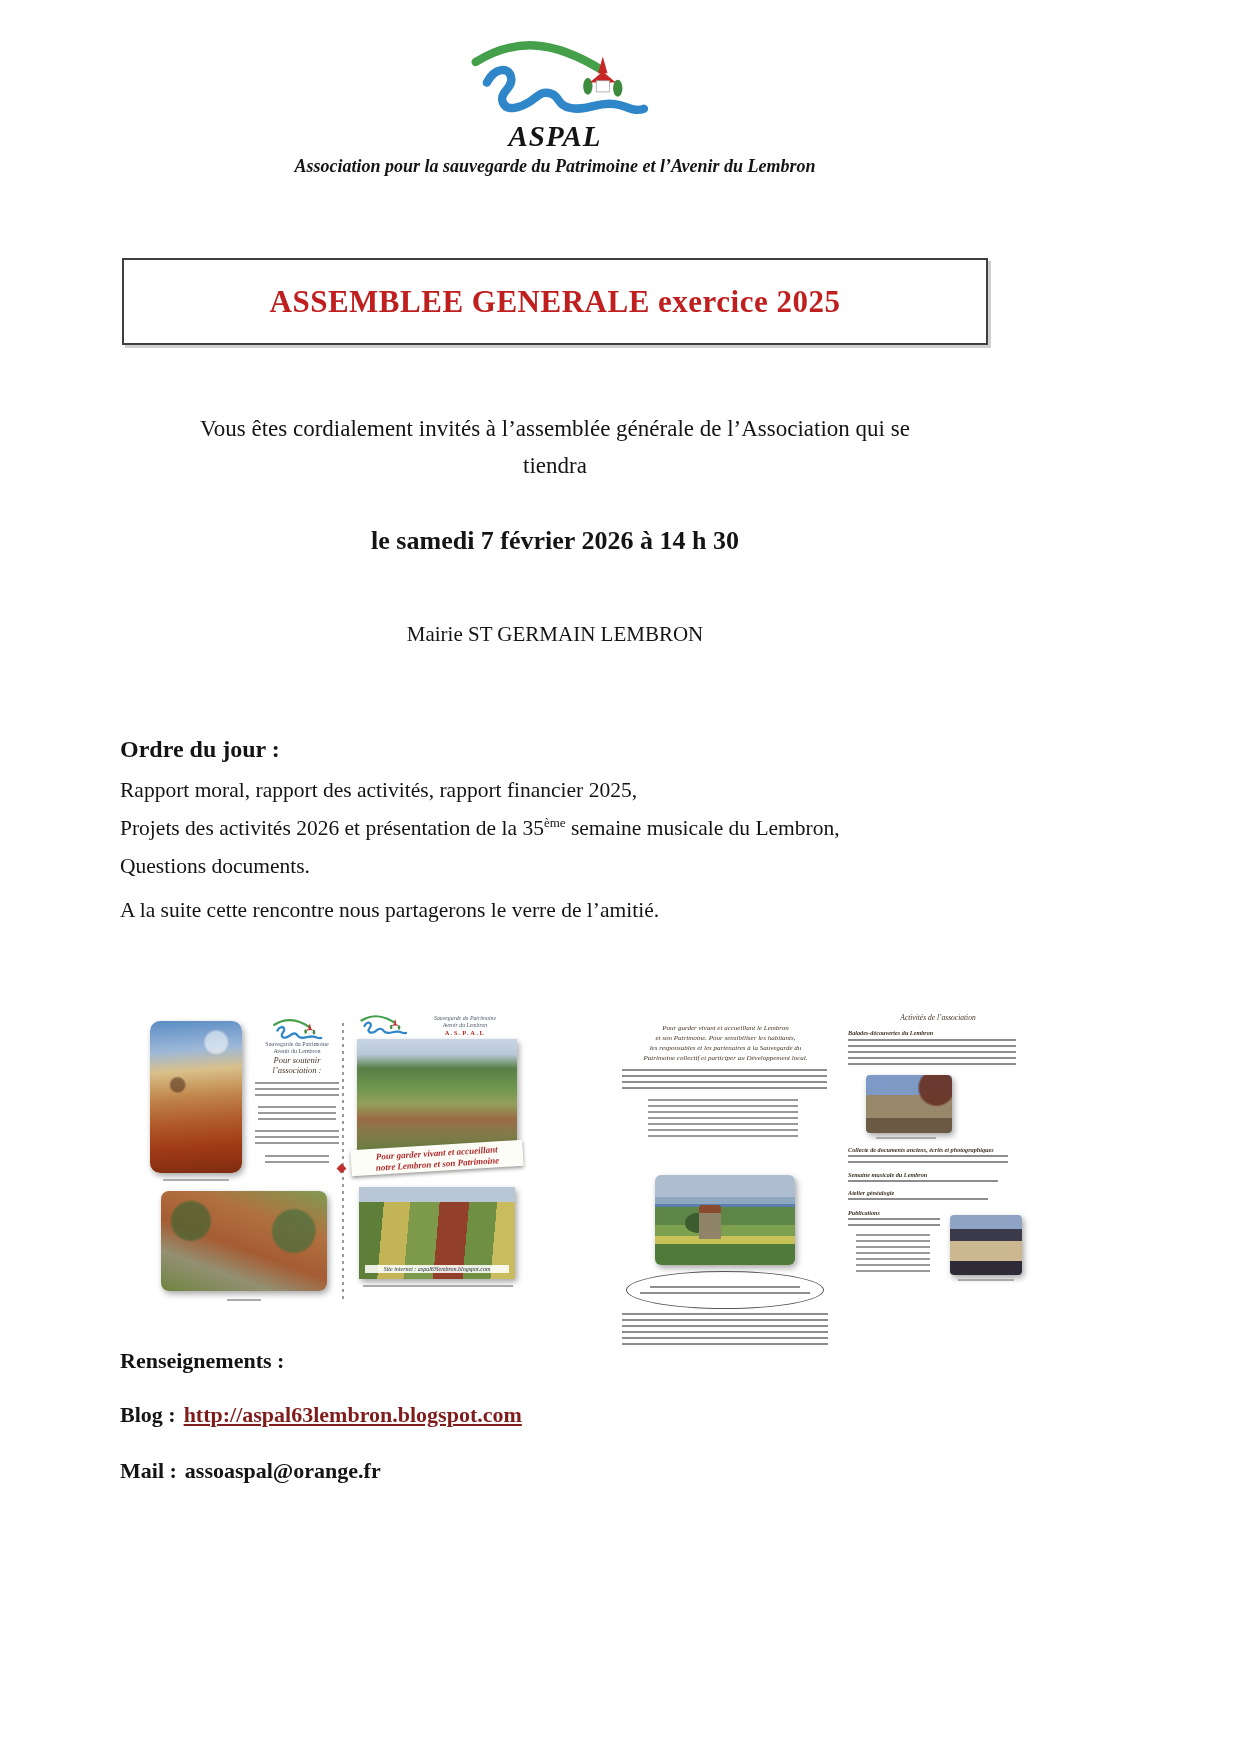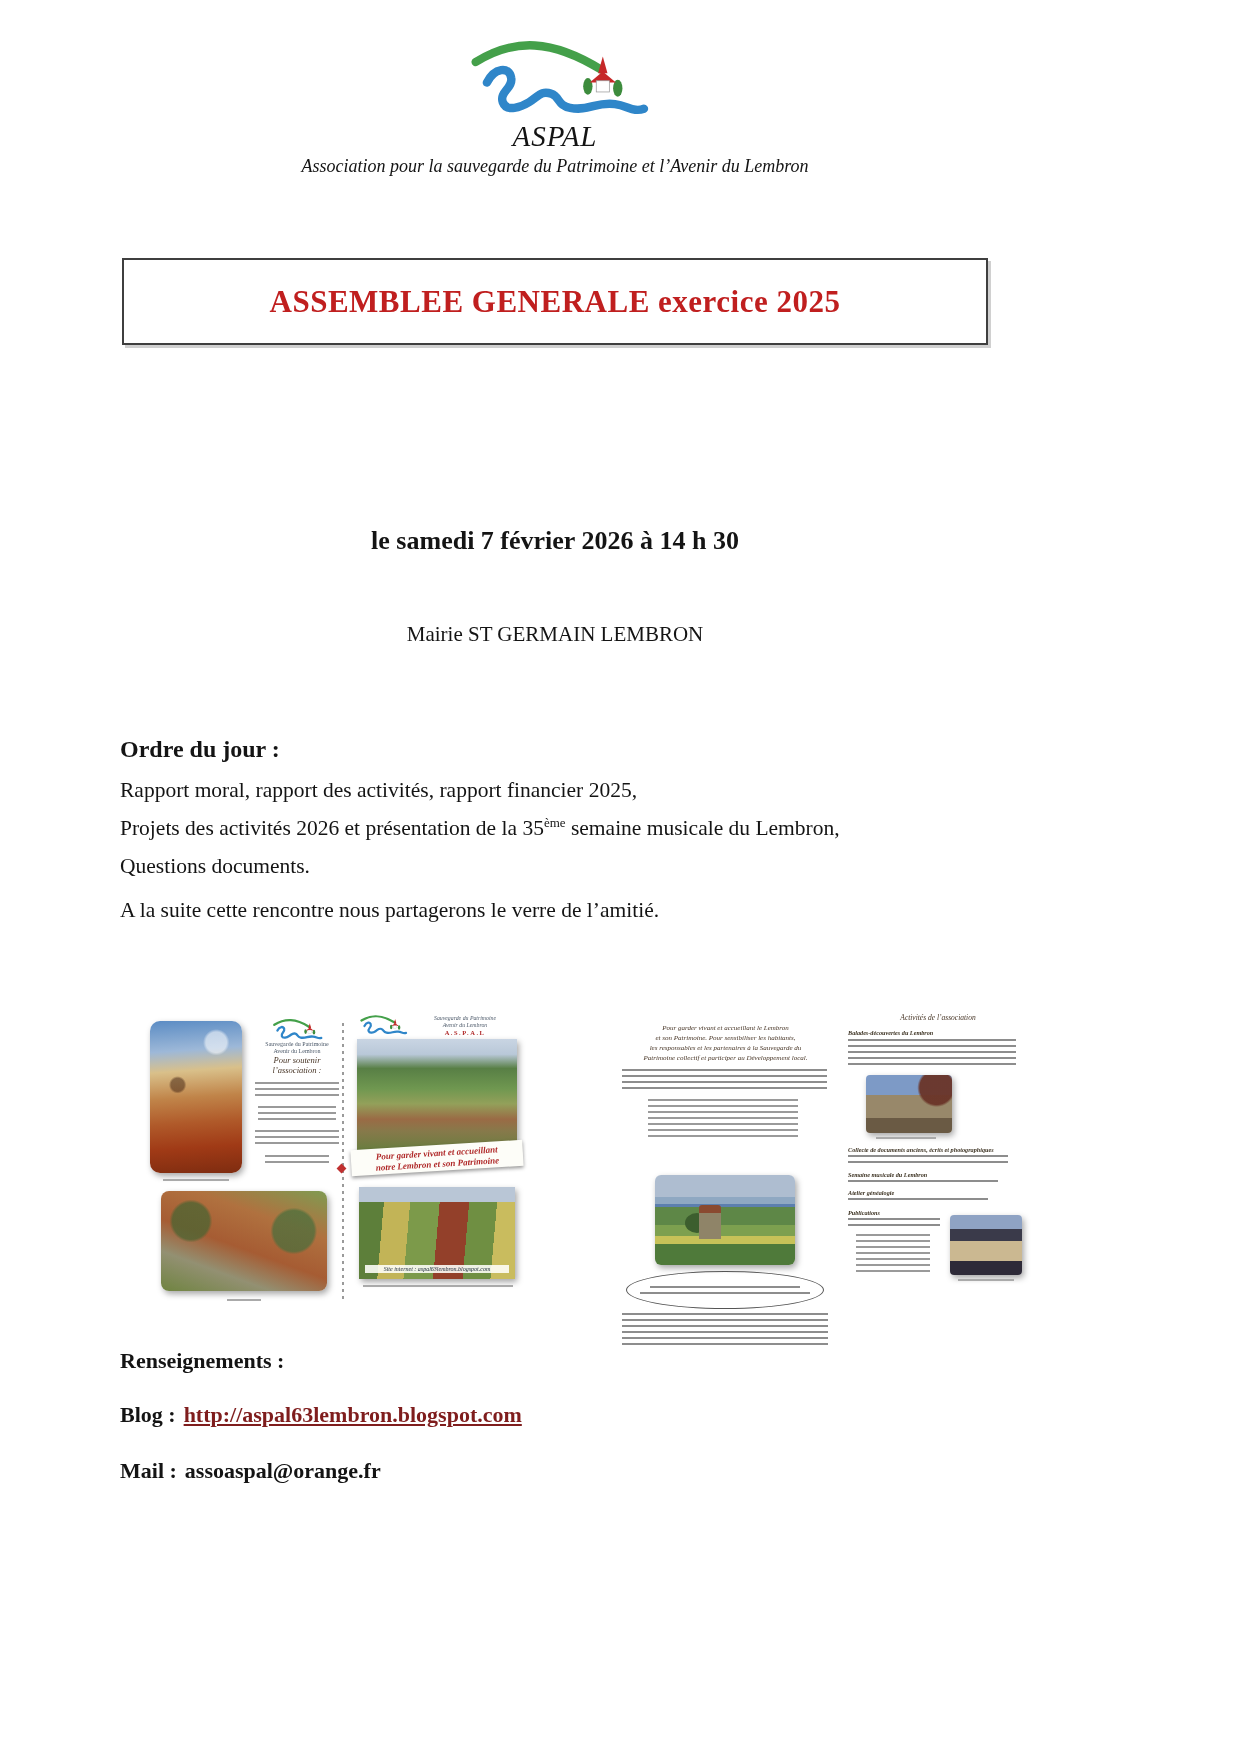--- a/index.html
+++ b/index.html
@@ -5,22 +5,22 @@
   html,body{margin:0;padding:0;background:#ffffff;}
   .page{
     position:relative;width:1240px;height:1754px;background:#ffffff;overflow:hidden;
     font-family:"Liberation Serif","DejaVu Serif",serif;color:#141414;
   }
   .abs{position:absolute;}
   .centered{position:absolute;left:122px;width:866px;text-align:center;}
   .leftcol{position:absolute;left:120px;}
 
   .logo{position:absolute;left:452px;top:34px;width:210px;height:86px;}
-  .org-name{top:120px;font-size:29px;font-weight:normal;font-style:italic;letter-spacing:1px;}
-  .org-subtitle{top:156px;font-size:18px;font-weight:normal;font-style:italic;}
+  .org-name{top:120px;font-size:29px;font-weight:bold;font-style:italic;letter-spacing:1px;}
+  .org-subtitle{top:156px;font-size:18px;font-weight:bold;font-style:italic;}
 
   .banner-box{
     position:absolute;left:122px;top:258px;width:862px;height:83px;
     border:2px solid #3f3f3f;box-shadow:3px 3px 0 rgba(120,120,120,0.35);
     display:flex;align-items:center;justify-content:center;background:#ffffff;
   }
   .banner-title{color:#c01f1f;font-size:31px;font-weight:bold;letter-spacing:0.5px;}
 
   .invitation{top:410px;font-size:23px;line-height:37px;}
   .datetime{top:526px;font-size:26px;font-weight:bold;}
@@ -126,20 +126,24 @@
     </g>
   </svg>
 
   <div class="centered org-name">ASPAL</div>
   <div class="centered org-subtitle">Association pour la sauvegarde du Patrimoine et l’Avenir du Lembron</div>
 
   <div class="banner-box">
     <span class="banner-title">ASSEMBLEE GENERALE exercice 2025</span>
   </div>
 
+  <div class="centered invitation">
+    <span>Vous êtes cordialement invités à l’assemblée générale de l’Association qui se</span><br>
+    <span>tiendra</span>
+  </div>
 
   <div class="centered datetime">le samedi 7 février 2026 à 14 h 30</div>
   <div class="centered venue">Mairie ST GERMAIN LEMBRON</div>
 
   <div class="leftcol agenda-heading">Ordre du jour :</div>
   <div class="leftcol agenda-line l1">Rapport moral, rapport des activités, rapport financier 2025,</div>
   <div class="leftcol agenda-line l2">
     <span>Projets des activités 2026 et présentation de la 35</span><sup>ème</sup><span> semaine musicale du Lembron,</span>
   </div>
   <div class="leftcol agenda-line l3">Questions documents.</div>

